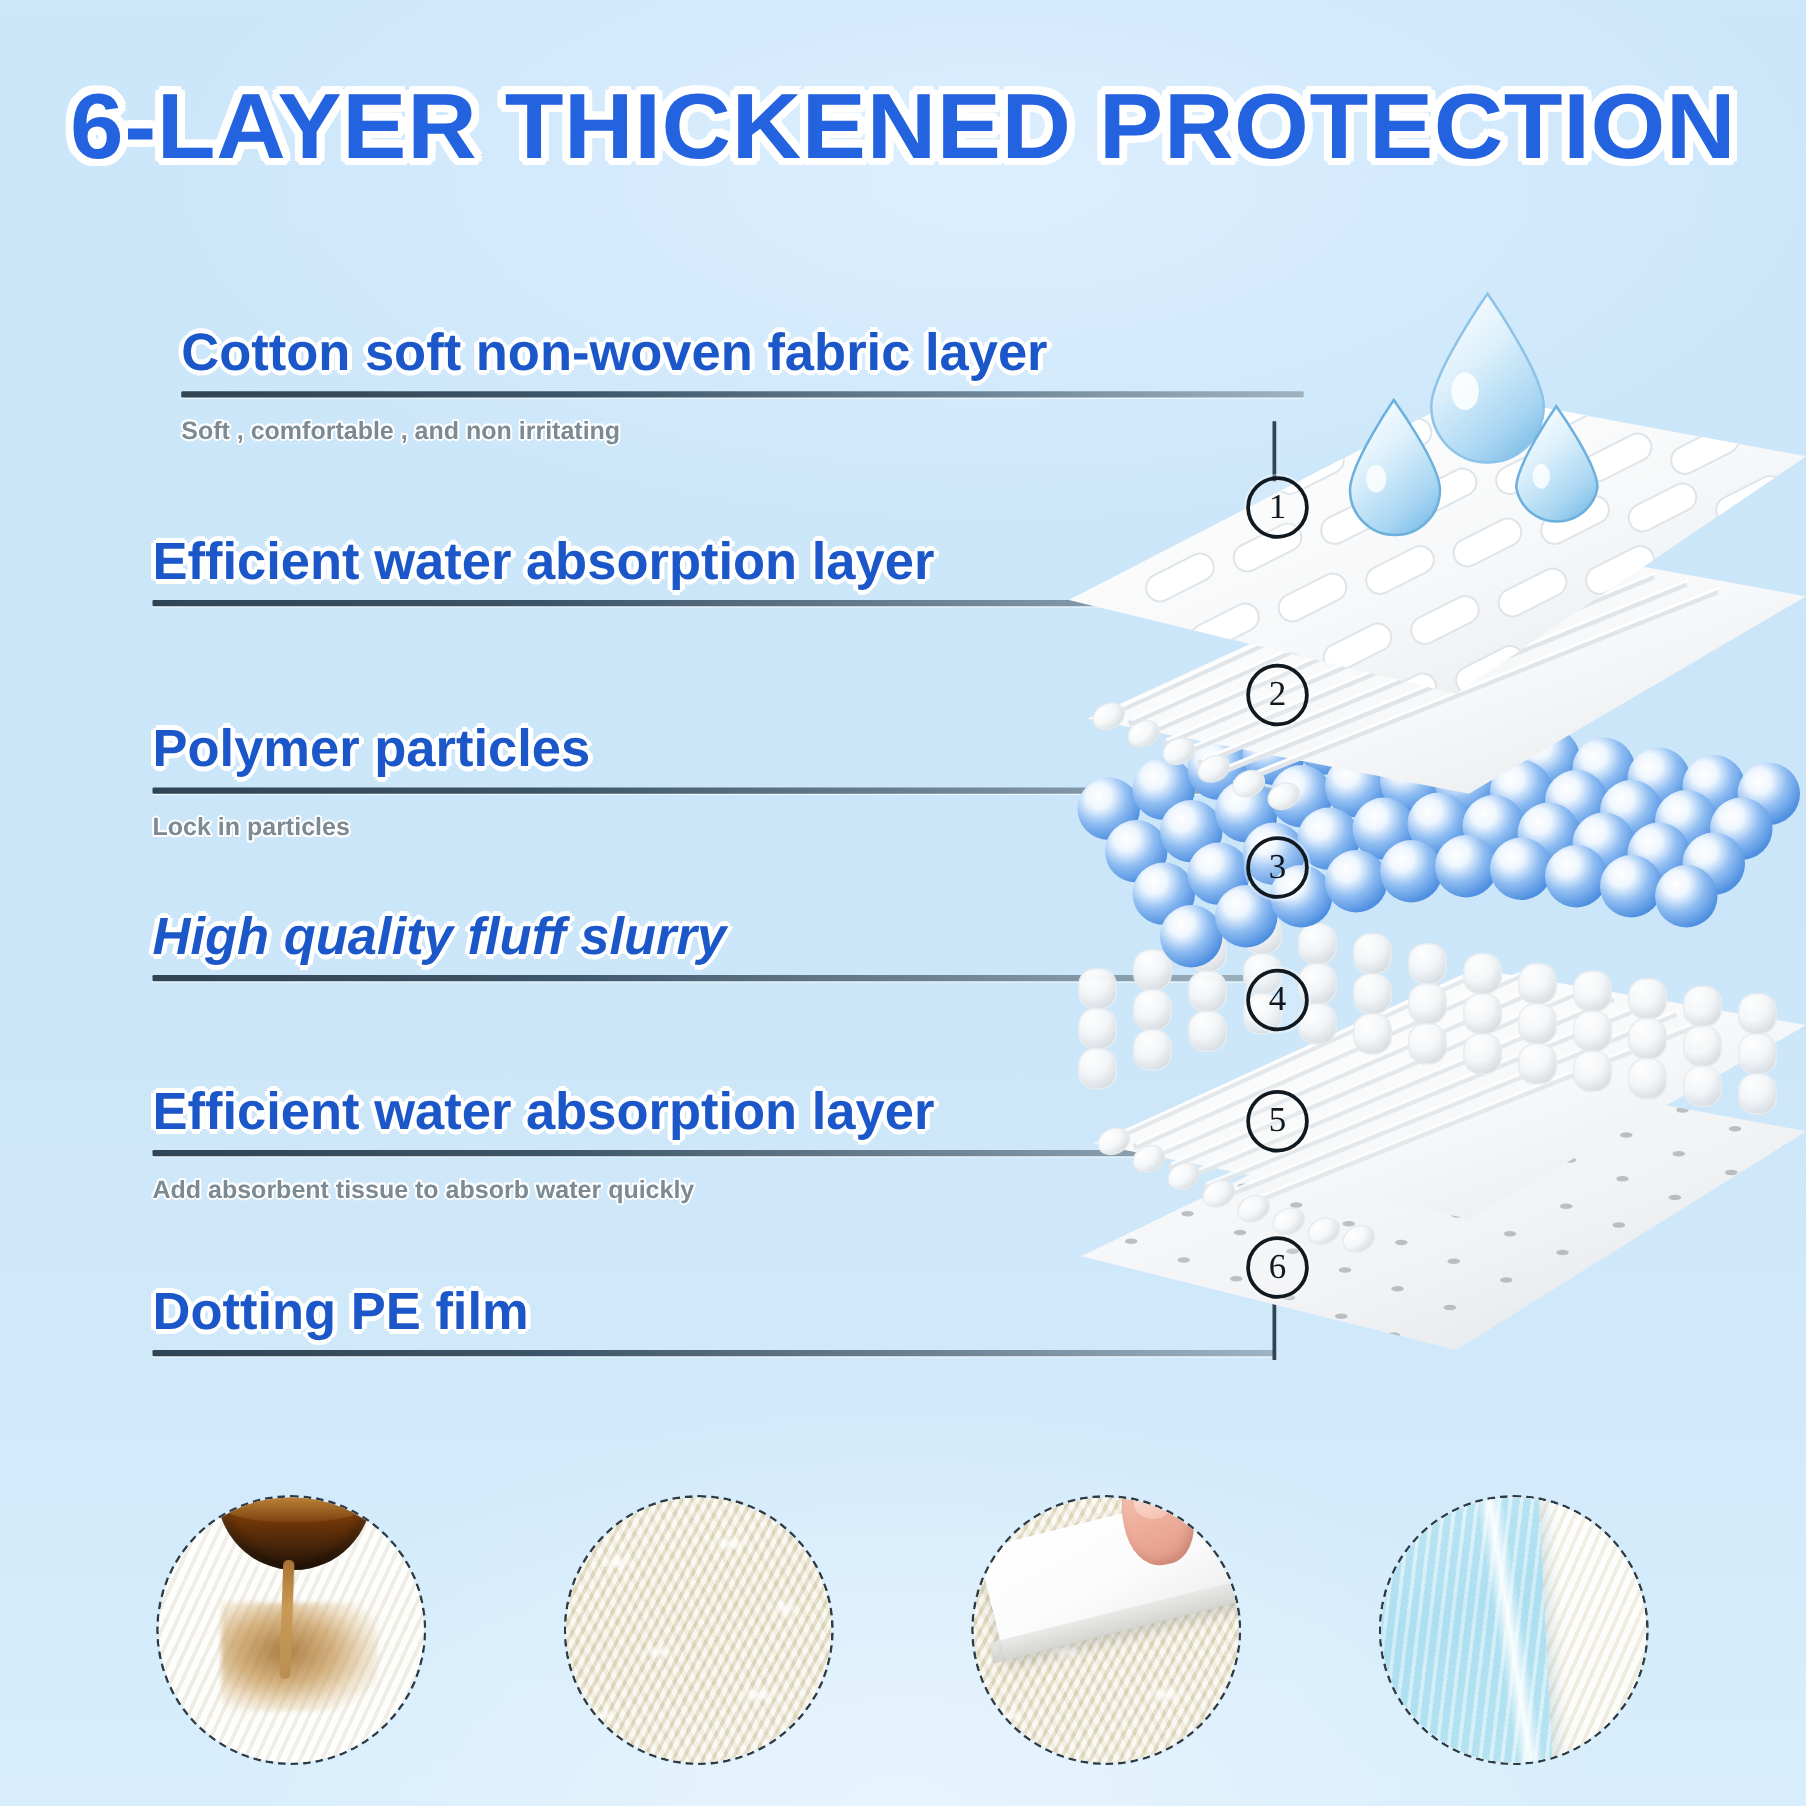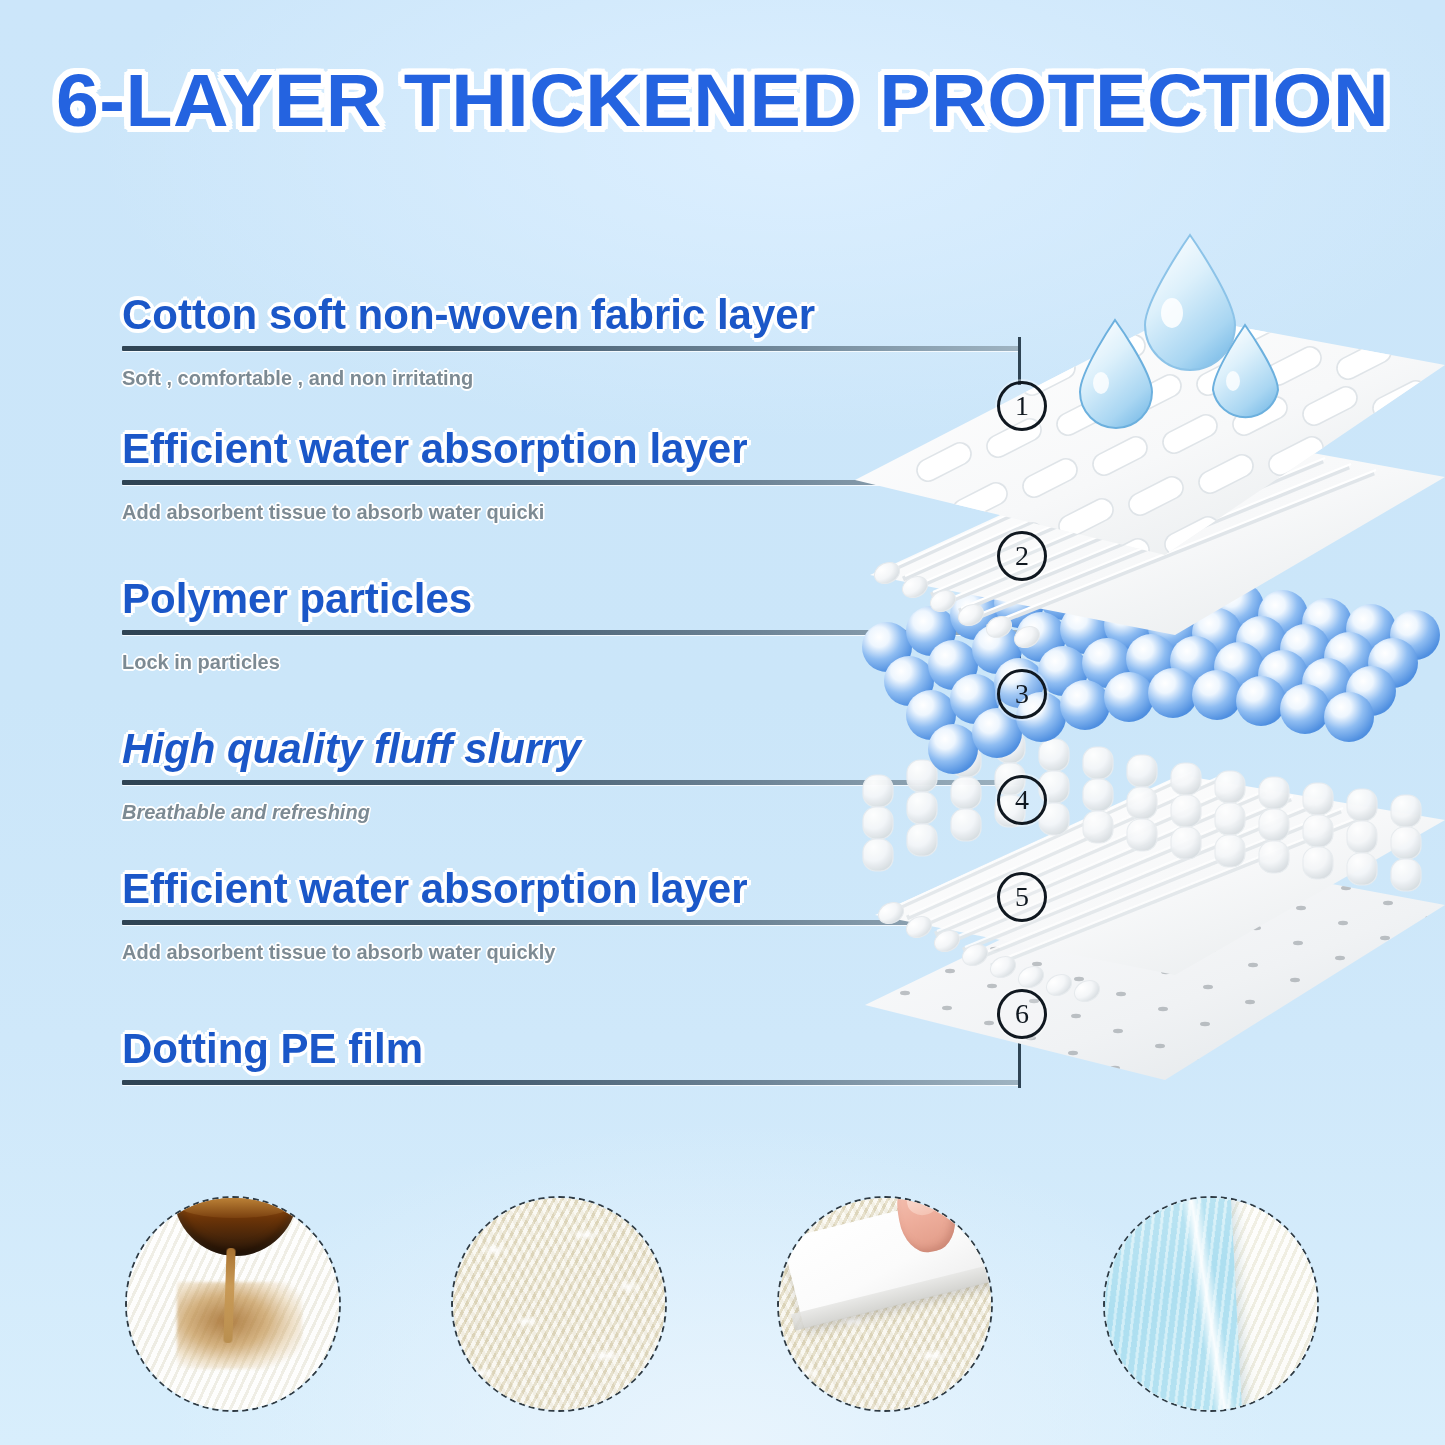--- a/index.html
+++ b/index.html
@@ -474,42 +474,40 @@
         <g>
           <path d="M400 110 C400 110 368 156 368 175 A33 33 0 0 0 433 175 C433 156 400 110 400 110 Z" fill="url(#dropG)" stroke="#6cb0de" stroke-width="2"></path>
           <ellipse cx="388" cy="166" rx="7" ry="10" fill="#ffffff" opacity="0.8"></ellipse>
         </g>
       </g>
     </svg>
   </div>
 
   <div id="title">6-LAYER THICKENED PROTECTION</div>
 
-  <div class="layer-block" style="top:294px;">
+  <div class="layer-block" style="top:261px;margin-left:23px;">
     <div class="layer-title">Cotton soft non-woven fabric layer</div>
     <div class="layer-rule"></div>
     <div class="layer-sub">Soft , comfortable , and non irritating</div>
   </div>
 
   <div class="layer-block" style="top:428px;">
     <div class="layer-title">Efficient water absorption layer</div>
     <div class="layer-rule"></div>
-    <div class="layer-sub">Add absorbent tissue to absorb water quicki</div>
   </div>
 
   <div class="layer-block" style="top:578px;">
     <div class="layer-title">Polymer particles</div>
     <div class="layer-rule"></div>
     <div class="layer-sub">Lock in particles</div>
   </div>
 
   <div class="layer-block" style="top:728px;font-style:italic;">
     <div class="layer-title">High quality fluff slurry</div>
     <div class="layer-rule"></div>
-    <div class="layer-sub">Breathable and refreshing</div>
   </div>
 
   <div class="layer-block" style="top:868px;">
     <div class="layer-title">Efficient water absorption layer</div>
     <div class="layer-rule"></div>
     <div class="layer-sub">Add absorbent tissue to absorb water quickly</div>
   </div>
 
   <div class="layer-block" style="top:1028px;">
     <div class="layer-title">Dotting PE film</div>

